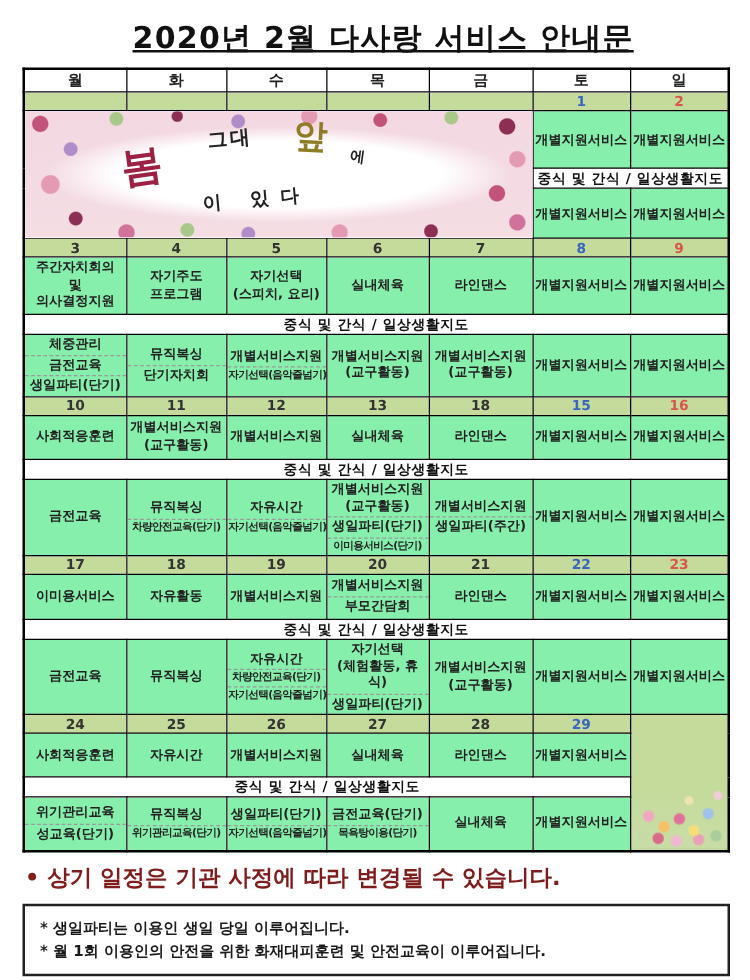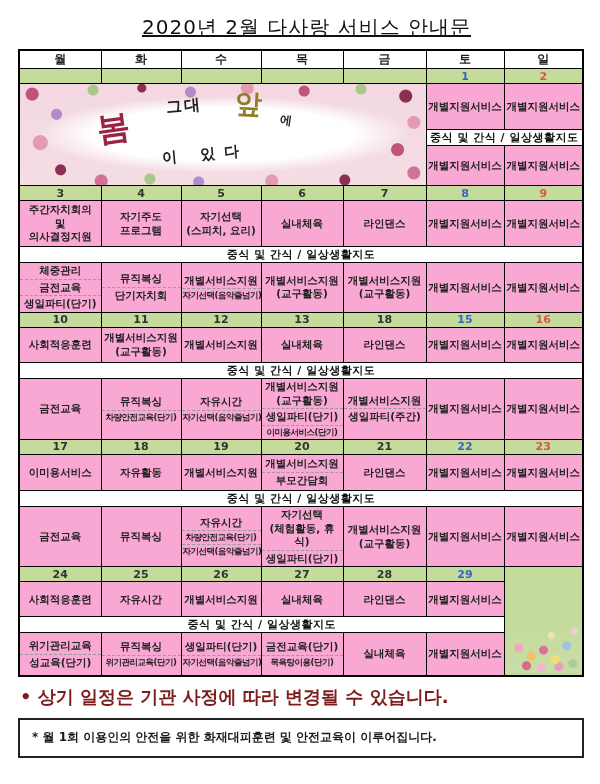--- a/index.html
+++ b/index.html
@@ -3,21 +3,21 @@
 <meta charset="utf-8">
 <style>
   html,body{margin:0;padding:0;}
   body{
     width:600px;height:784px;background:#ffffff;overflow:hidden;
     font-family:"DejaVu Sans","Liberation Sans",sans-serif;color:#1a1a1a;
   }
   
   .page-title{
     margin:14px 0 8px 13px;text-align:center;
-    font-size:20px;font-weight:normal;letter-spacing:1px;
+    font-size:24px;font-weight:bold;letter-spacing:1px;
     text-decoration:underline;color:#111;
   }
   
   table.cal{
     border-collapse:collapse;table-layout:fixed;
     margin-left:18px;width:564px;
     border:2px solid #000;
   }
   table.cal td,table.cal th{
     border:1px solid #000;padding:0;overflow:hidden;
@@ -26,21 +26,21 @@
   tr.r-hdr{height:14px;}
   tr.r-hdr th{font-size:12px;font-weight:bold;background:#fff;color:#222;}
   th.h-sat{color:#2f5bbf;}
   th.h-sun{color:#e04a42;}
   tr.r-date{height:15px;}
   tr.r-date td{background:#c5db9c;font-size:11px;font-weight:bold;color:#333;}
   tr.r-date td.d-sat{color:#3a66c0;}
   tr.r-date td.d-sun{color:#d9564d;}
   tr.r-lunch{height:14px;}
   td.lunch{font-size:11px;font-weight:bold;color:#111;background:#fff;letter-spacing:0.5px;margin-left:45px;}
-  td.svc{font-size:10.5px;font-weight:bold;color:#222;background:#f9a8d4;}
+  td.svc{font-size:10.5px;font-weight:bold;color:#222;background:#86efac;}
   .cell-list{display:block;width:100%;}
   .cell-line{
     display:block;width:100%;box-sizing:border-box;
     font-size:10.5px;font-weight:bold;color:#222;line-height:1.3;
     padding:1px 1px;white-space:pre-line;text-align:center;
   }
   .cell-line + .cell-line{border-top:1px dashed #9a9a9a;}
   .cell-line.small{font-size:8.5px;letter-spacing:-0.5px;white-space:nowrap;text-align:center;}
   
   td.banner-cell{position:relative;padding:0;background:#fff;}
@@ -526,15 +526,16 @@
             <div class="cell-line">개별지원서비스</div>
           </div>
         </td>
   </tr>
 </tbody>
   </table>
 
 <div class="footnote">• 상기 일정은 기관 사정에 따라 변경될 수 있습니다.</div>
 
 <div class="notice-box">
+  <div class="notice-line">* 생일파티는 이용인 생일 당일 이루어집니다.</div>
   <div class="notice-line">* 월 1회 이용인의 안전을 위한 화재대피훈련 및 안전교육이 이루어집니다.</div>
 
 </div>
 
 </body></html>

